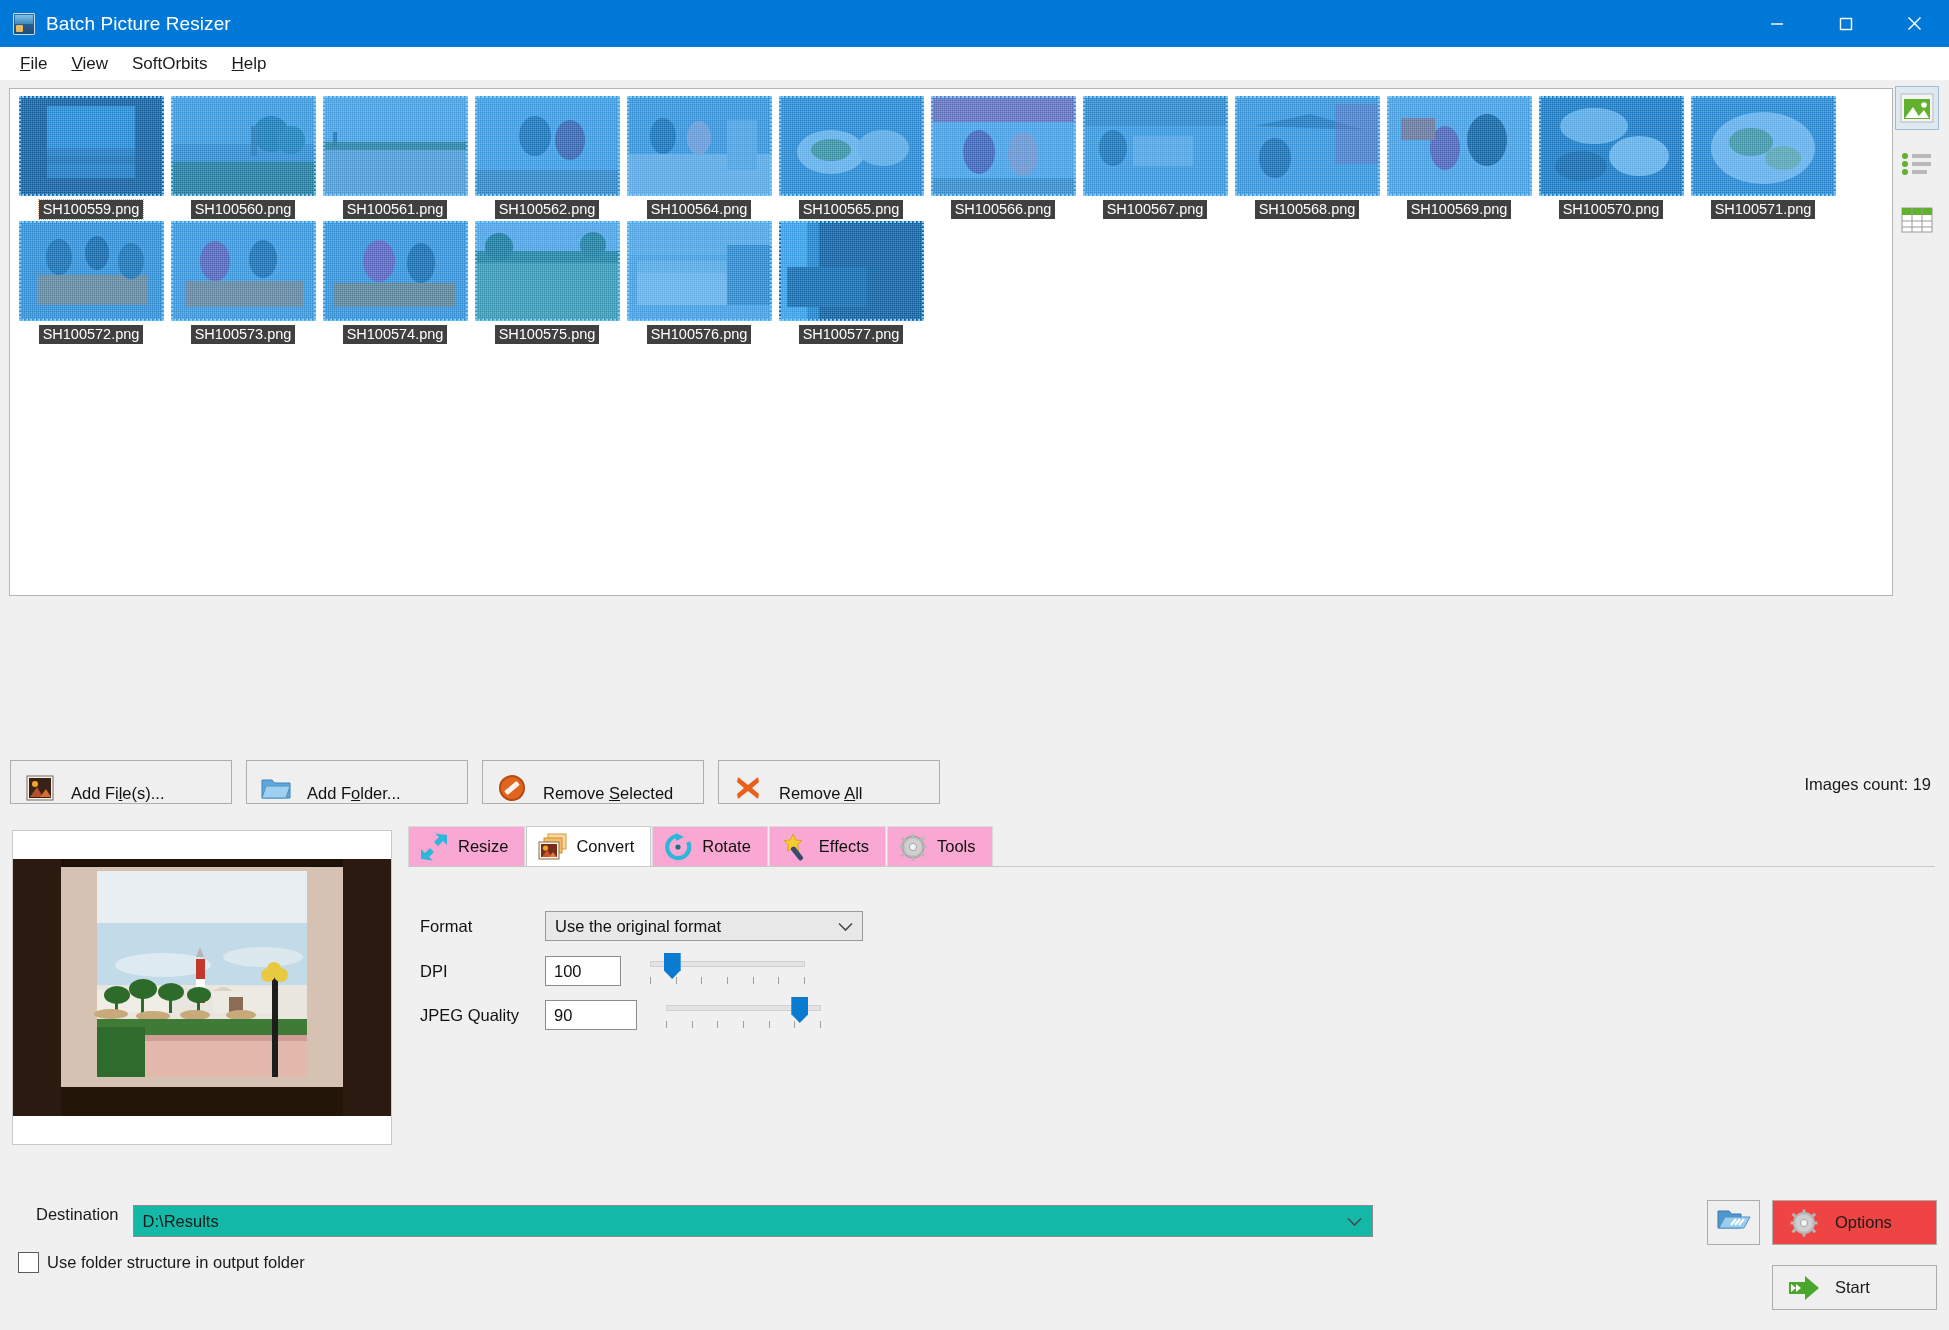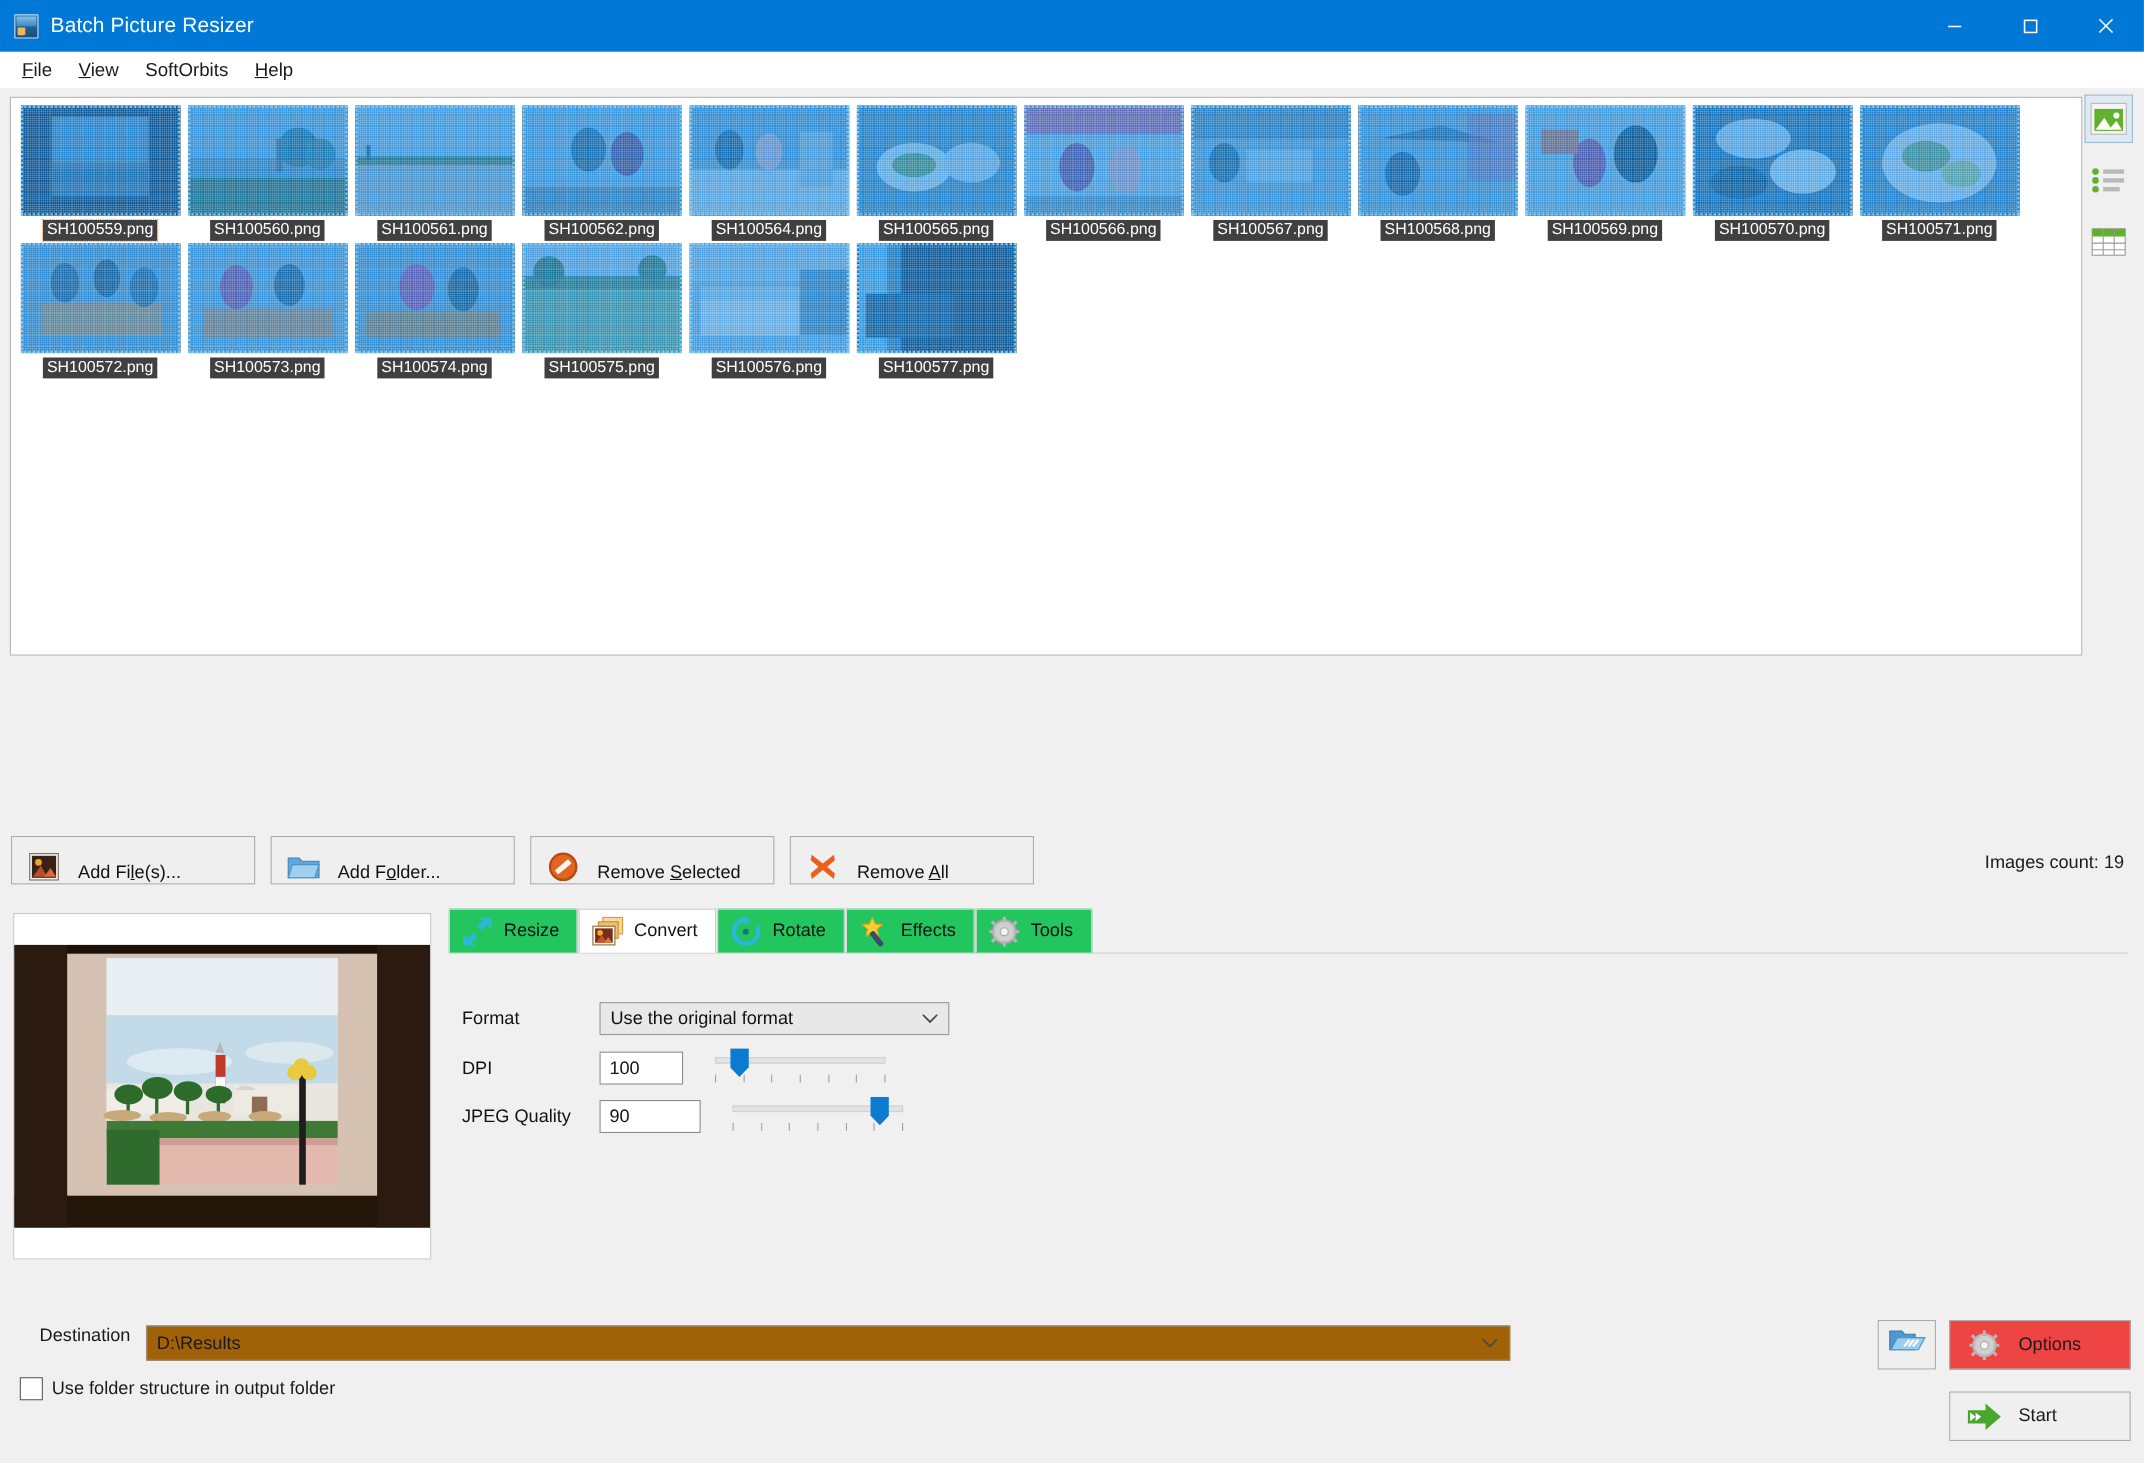--- a/index.html
+++ b/index.html
@@ -91,21 +91,21 @@
     background:#fff; border:1px solid #c9c9c9; display:flex; align-items:center;
     justify-content:center; overflow:hidden;}
   .preview-photo{ width:378px; height:257px; position:relative; overflow:hidden;
                   background:#241308; }
 
   
   .tabstrip{ position:absolute; left:408px; top:827px; width:1527px; height:40px;
     border-bottom:1px solid #c9c9c9; display:flex; align-items:flex-end; }
   .tab{
     height:40px; display:flex; align-items:center; padding:0 16px 0 10px;
-    background:#22c55e; border:1px solid #d9d9d9; border-bottom:none; margin-right:1px;
+    background:#f9a8d4; border:1px solid #d9d9d9; border-bottom:none; margin-right:1px;
     font-size:16.5px; color:#111;
   }
   .tab.active{ background:#fff; border-color:#c9c9c9; }
   .tab .tico{ width:30px;height:30px;margin-right:9px;flex:none;
               display:flex;align-items:center;justify-content:center;}
 
   .tabpanel{ position:absolute; left:408px; top:867px; width:1527px; height:270px;
     background:#f0f0f0; }
 
   
@@ -126,21 +126,21 @@
                   background:#e3e3e3; border:1px solid #d0d0d0; }
   .slider .thumb{ position:absolute; top:0px; width:17px; height:26px; background:#0b7ad1;
                   clip-path:polygon(0 0,100% 0,100% 66%,50% 100%,0 66%); }
   .slider .ticks{ position:absolute; left:0; right:0; top:24px; height:8px;
                   display:flex; justify-content:space-between; }
   .slider .ticks i{ display:block; width:1px; height:7px; background:#9e9e9e; }
 
   
   .destrow{ position:absolute; left:36px; top:1205px; display:flex; align-items:flex-start; }
   .dest-label{ font-size:16.5px; margin-right:14px; }
-  .dest-combo{ width:1240px; height:32px; background:#a16207; border:1px solid #8c8c8c;
+  .dest-combo{ width:1240px; height:32px; background:#14b8a6; border:1px solid #8c8c8c;
                display:flex; align-items:center; padding-left:9px; font-size:16.5px;
                position:relative; }
   .dest-combo .chev{ position:absolute; right:10px; top:50%; transform:translateY(-50%); }
 
   .chkrow{ position:absolute; left:18px; top:1252px; display:flex; align-items:center; }
   .chkbox{ width:21px;height:21px;background:#fff;border:1px solid #5c5c5c; margin-right:8px; }
   .chklabel{ font-size:16.5px; }
 
   .browse-btn{ position:absolute; left:1707px; top:1200px; width:53px; height:45px;
     background:#efefef; border:1px solid #adadad; display:flex; align-items:center;

